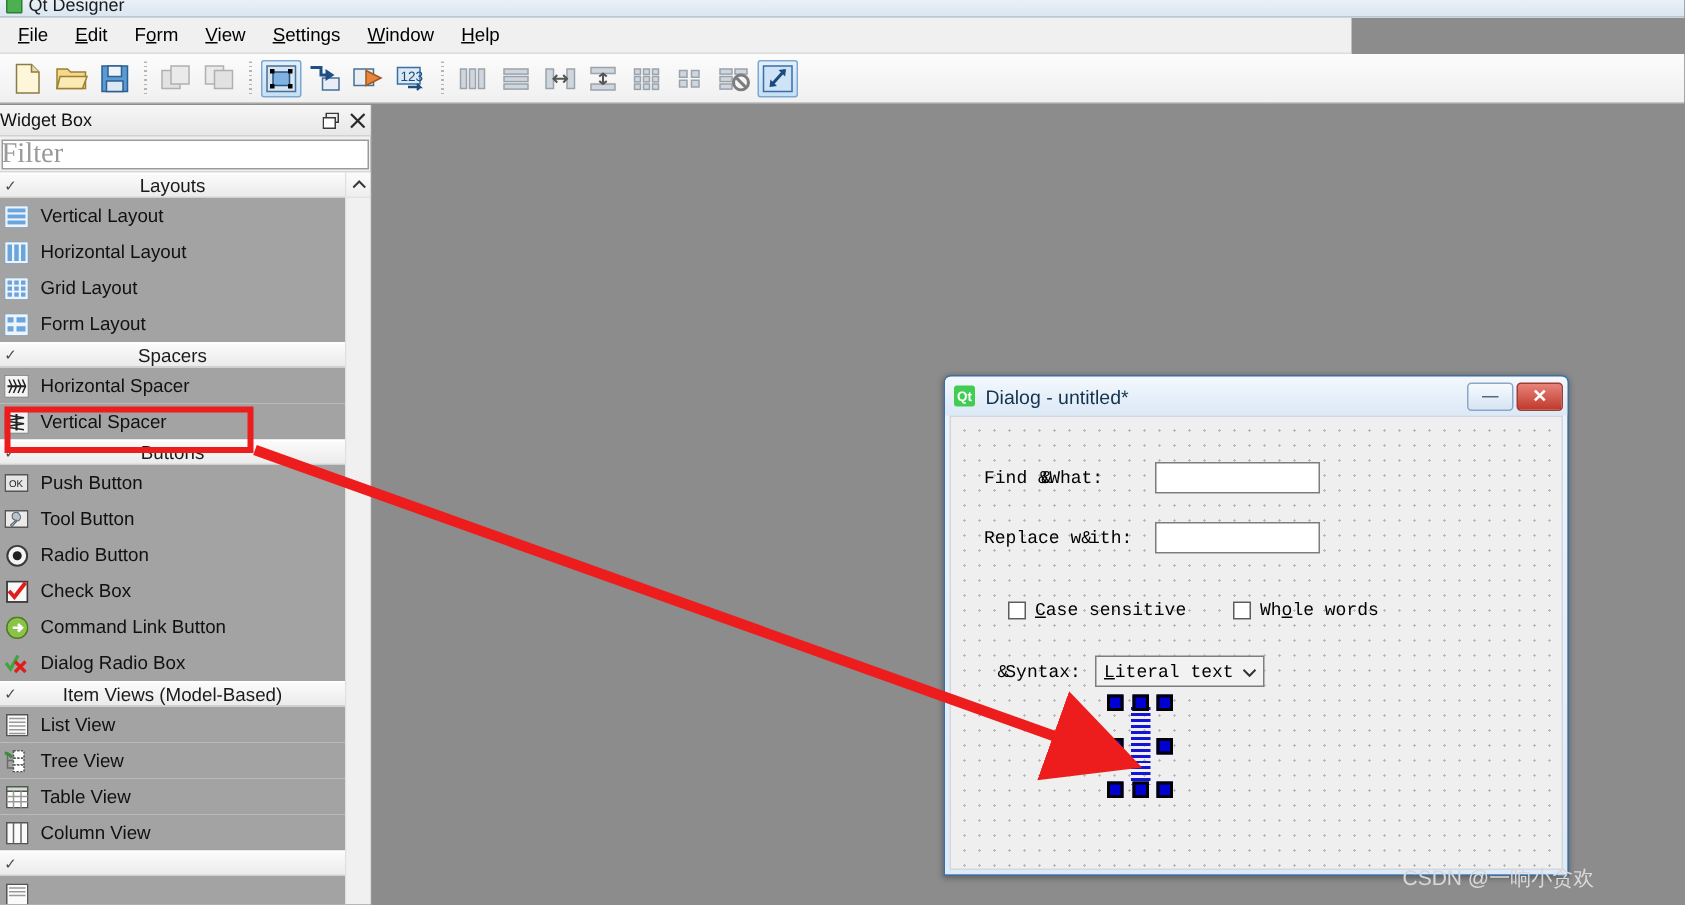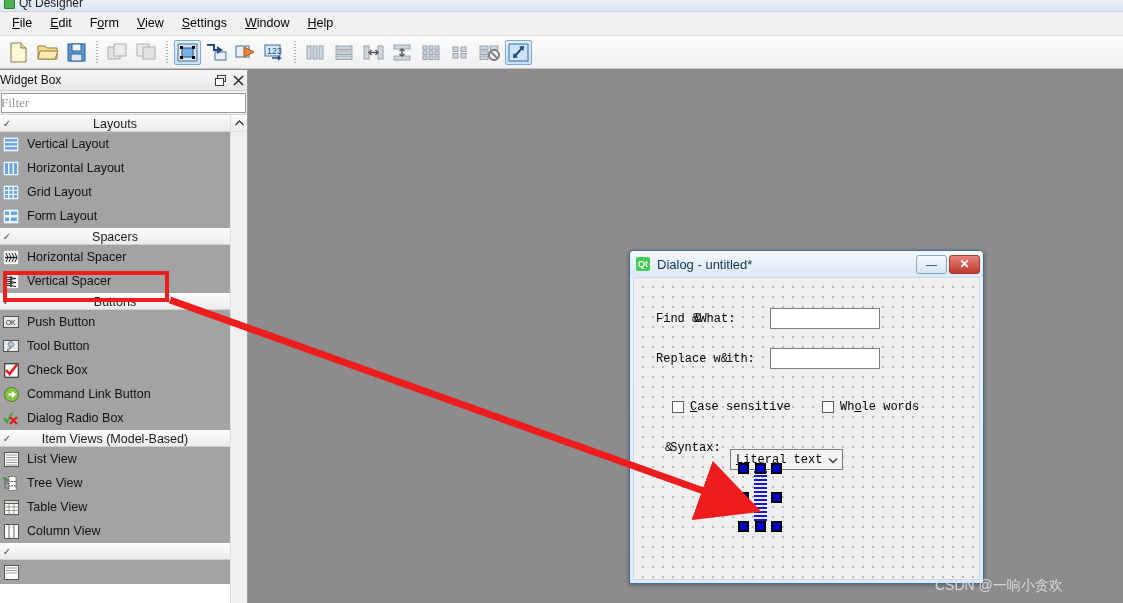--- a/index.html
+++ b/index.html
@@ -16,21 +16,21 @@
     position:absolute; left:0; top:0; width:1123px; height:12px;
     background:linear-gradient(#e9f0f7,#dbe6f2);
     border-bottom:1px solid #c8d4e2; overflow:hidden;
   }
   .titlebar .tb-inner{ display:flex; align-items:center; gap:4px; padding-left:4px; margin-top:-4px;}
   .tb-icon{ width:11px;height:11px;background:#4caf50;border:1px solid #2e7d32;border-radius:1px;flex:none;}
   .tb-text{ font-size:12px; color:#1b1b1b; white-space:nowrap;}
 
   
   .menubar{
-    position:absolute; left:0; top:12px; width:1123px; height:24px;
+    position:absolute; left:0; top:12px; width:901px; height:24px;
     background:#f0f0f0; border-bottom:1px solid #dcdcdc;
     display:flex; align-items:center; padding-left:3px;
   }
   .menu-item{
     padding:3px 9px; font-size:12.5px; color:#000; cursor:default; line-height:1;
   }
   .menu-item u{ text-decoration:underline; }
 
   
   .toolbar{
@@ -67,21 +67,21 @@
     border-bottom:1px solid #d2d2d2; padding-left:2px;
   }
   .dock-title .dt-text{ flex:1; font-size:12px; color:#111; margin-left:-2px; }
   .dock-btn{ width:18px;height:18px;display:flex;align-items:center;justify-content:center; }
 
   .filterbox{
     height:20px; margin:2px 1px 1px 1px; background:#fff;
     border:1px solid #9a9a9a; display:flex; align-items:center;
     padding-left:2px;
   }
-  .filterbox .ph{ color:#9a9a9a; font-family:"Liberation Serif", serif; font-size:13px; margin-left:-3px;}
+  .filterbox .ph{ color:#9a9a9a; font-family:"Liberation Serif", serif; font-size:19px; margin-left:-3px;}
 
   .wb-wrap{ flex:1; display:flex; overflow:hidden; border-top:1px solid #d6d6d6;}
   .wb-list{ flex:1; background:#fff; overflow:hidden; }
 
   .wb-section{
     height:17px; background:linear-gradient(#fbfbfb,#ebebeb);
     border-top:1px solid #fff; border-bottom:1px solid #d0d0d0;
     display:flex; align-items:center; position:relative;
   }
   .wb-section .chk{ width:14px; text-align:center; font-size:10px; color:#4a4a4a; }
@@ -111,21 +111,21 @@
   .sb-thumb{ width:100%; height:0px; }
 
   
   .canvas{
     position:absolute; left:249px; top:70px; width:874px; height:533px;
     background:#8c8c8c;
   }
 
   
   .dlg{
-    position:absolute; left:629px; top:250px; width:355px; height:334px;
+    position:absolute; left:629px; top:250px; width:417px; height:334px;
     border:1px solid #3a6ea5; border-radius:5px 5px 0 0;
     background:linear-gradient(#eef4fb,#dfeaf7);
     box-shadow:0 1px 4px rgba(0,0,0,.35);
     overflow:hidden;
   }
   .dlg-title{
     height:26px; display:flex; align-items:center; padding:0 3px 0 6px;
     background:linear-gradient(#f3f8fd,#dbe8f6);
   }
   .qt-logo{
@@ -506,20 +506,29 @@
           <svg width="16" height="14" viewBox="0 0 16 14">
               <rect x="0.5" y="1.5" width="15" height="11" fill="#eaeaea" stroke="#555"></rect>
               <path d="M10 4a2.6 2.6 0 10-2.3 3.8L4 11l1 1 3.3-3.6A2.6 2.6 0 0010 4z" fill="#b9c3cc" stroke="#5a646d" stroke-width="0.7"></path>
             </svg>
         </span>
         <span class="lbl">Tool Button</span>
       </div>
       <div class="wb-item">
         <span class="wi">
           <svg width="15" height="15" viewBox="0 0 15 15">
+              <circle cx="7.5" cy="7.5" r="6.6" fill="#f4f4f4" stroke="#3a3a3a" stroke-width="1.3"></circle>
+              <circle cx="7.5" cy="7.5" r="3" fill="#1f1f1f"></circle>
+            </svg>
+        </span>
+        <span class="lbl">Radio Button</span>
+      </div>
+      <div class="wb-item">
+        <span class="wi">
+          <svg width="15" height="15" viewBox="0 0 15 15">
               <rect x="0.7" y="0.7" width="13.6" height="13.6" fill="#f8f8f8" stroke="#3a3a3a" stroke-width="1.2"></rect>
               <path d="M2 7l3.6 4L13 1.5" stroke="#e21b1b" stroke-width="2.6" fill="none"></path>
             </svg>
         </span>
         <span class="lbl">Check Box</span>
       </div>
       <div class="wb-item">
         <span class="wi">
           <svg width="15" height="15" viewBox="0 0 15 15">
               <circle cx="7.5" cy="7.5" r="7" fill="#8bc34a" stroke="#4f7a1f"></circle>
@@ -648,21 +657,21 @@
       <span class="clabel"><u>C</u><span>ase sensitive</span></span>
     </div>
     <div class="cbrow" style="left:188px; top:122px;">
       <span class="cbox"></span>
       <span class="clabel"><span>Wh</span><u>o</u><span>le words</span></span>
     </div>
 
     <div class="form-row" style="left:31px; top:163px;">
       <span class="flabel"><span class="ampkern">&amp;</span><span>Syntax:</span></span>
     </div>
-    <div class="combo" style="left:96px; top:171px; width:113px;">
+    <div class="combo" style="left:96px; top:159px; width:113px;">
       <span class="ctext"><u>L</u>iteral text</span>
       <span>
         <svg width="10" height="7" viewBox="0 0 10 7">
             <path d="M1 1.5l4 4 4-4" stroke="#333" stroke-width="1.3" fill="none"></path>
           </svg>
       </span>
     </div>
 
     <div class="spacer-wrap" style="left:108px; top:189px; width:36px; height:60px;">
       <div class="sp-spring"></div>

